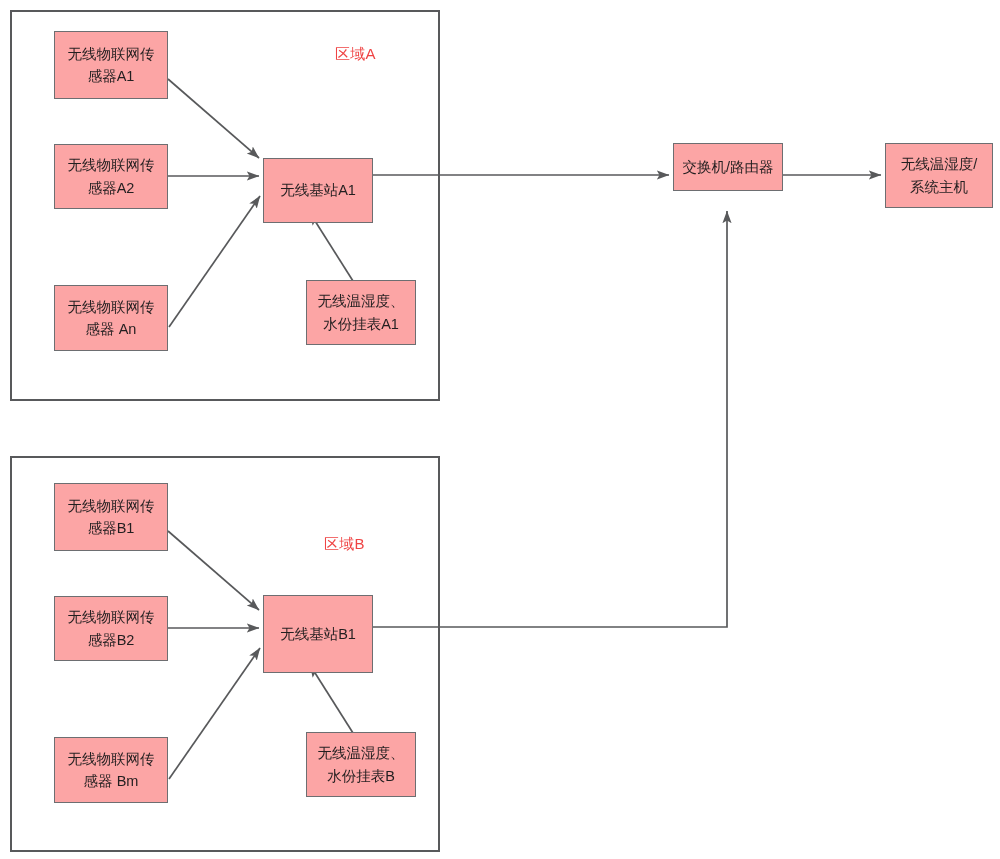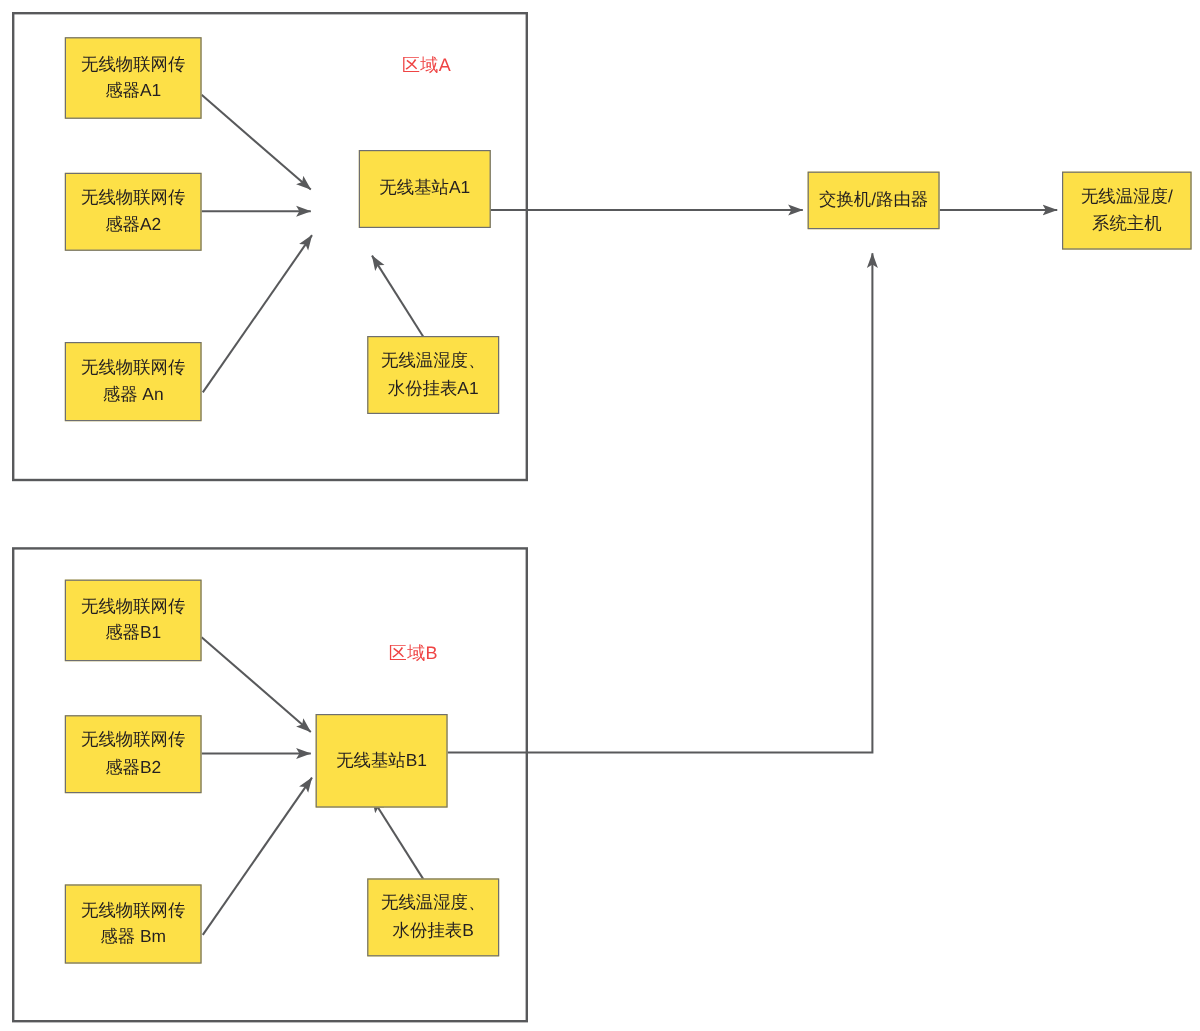--- a/index.html
+++ b/index.html
@@ -33,21 +33,21 @@
   .region-label {
     position: absolute;
     font-size: 15px;
     color: #ef4444;
     white-space: nowrap;
     letter-spacing: 0.3px;
   }
   .node {
     position: absolute;
     border: 1px solid #6d6e71;
-    background: #fde047;
+    background: #fca5a5;
     box-sizing: border-box;
     display: flex;
     flex-direction: column;
     align-items: center;
     justify-content: center;
     font-size: 14.5px;
     color: #231f20;
     line-height: 1.55;
     text-align: center;
     white-space: pre;
@@ -108,21 +108,21 @@
   <div class="node" style="left:54px; top:144px; width:114px; height:65px;">
     <span class="line">无线物联网传</span>
     <span class="line">感器A2</span>
   </div>
 
   <div class="node" style="left:54px; top:285px; width:114px; height:66px;">
     <span class="line">无线物联网传</span>
     <span class="line">感器 An</span>
   </div>
 
-  <div class="node" style="left:263px; top:125px; width:110px; height:65px;margin-left:36px;">
+  <div class="node" style="left:263px; top:158px; width:110px; height:65px;">
     <span class="line">无线基站A1</span>
   </div>
 
   <div class="node" style="left:306px; top:280px; width:110px; height:65px;">
     <span class="line">无线温湿度、</span>
     <span class="line">水份挂表A1</span>
   </div>
 
   <div class="node" style="left:54px; top:483px; width:114px; height:68px;">
     <span class="line">无线物联网传</span>

